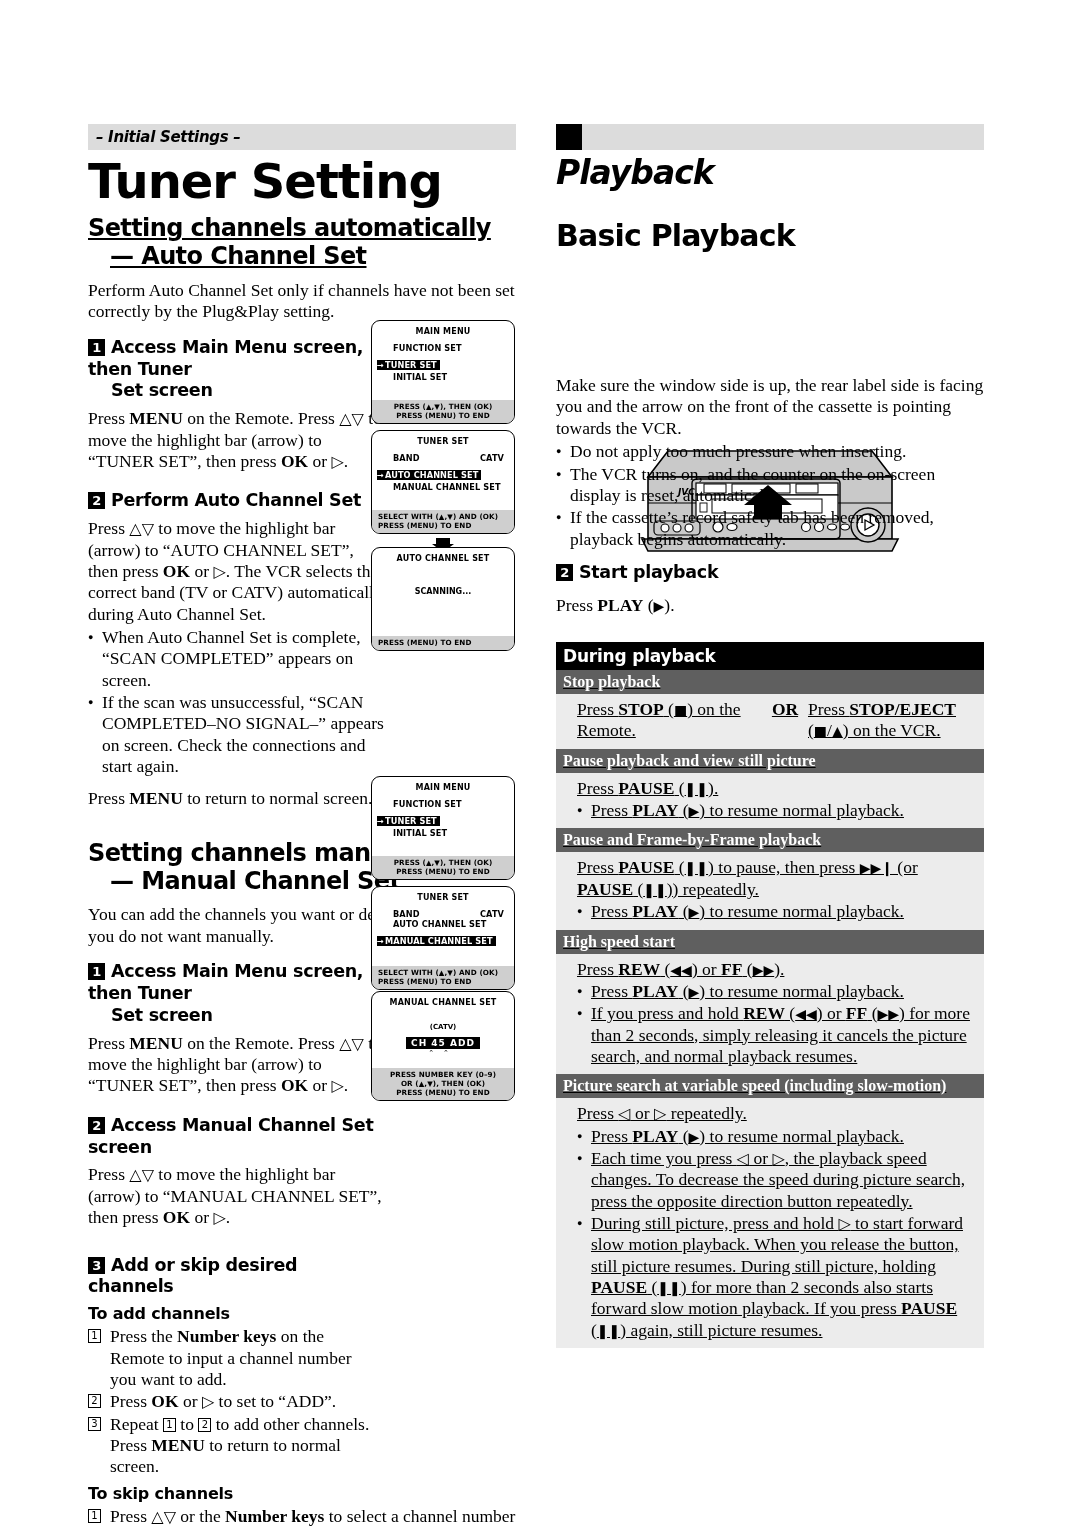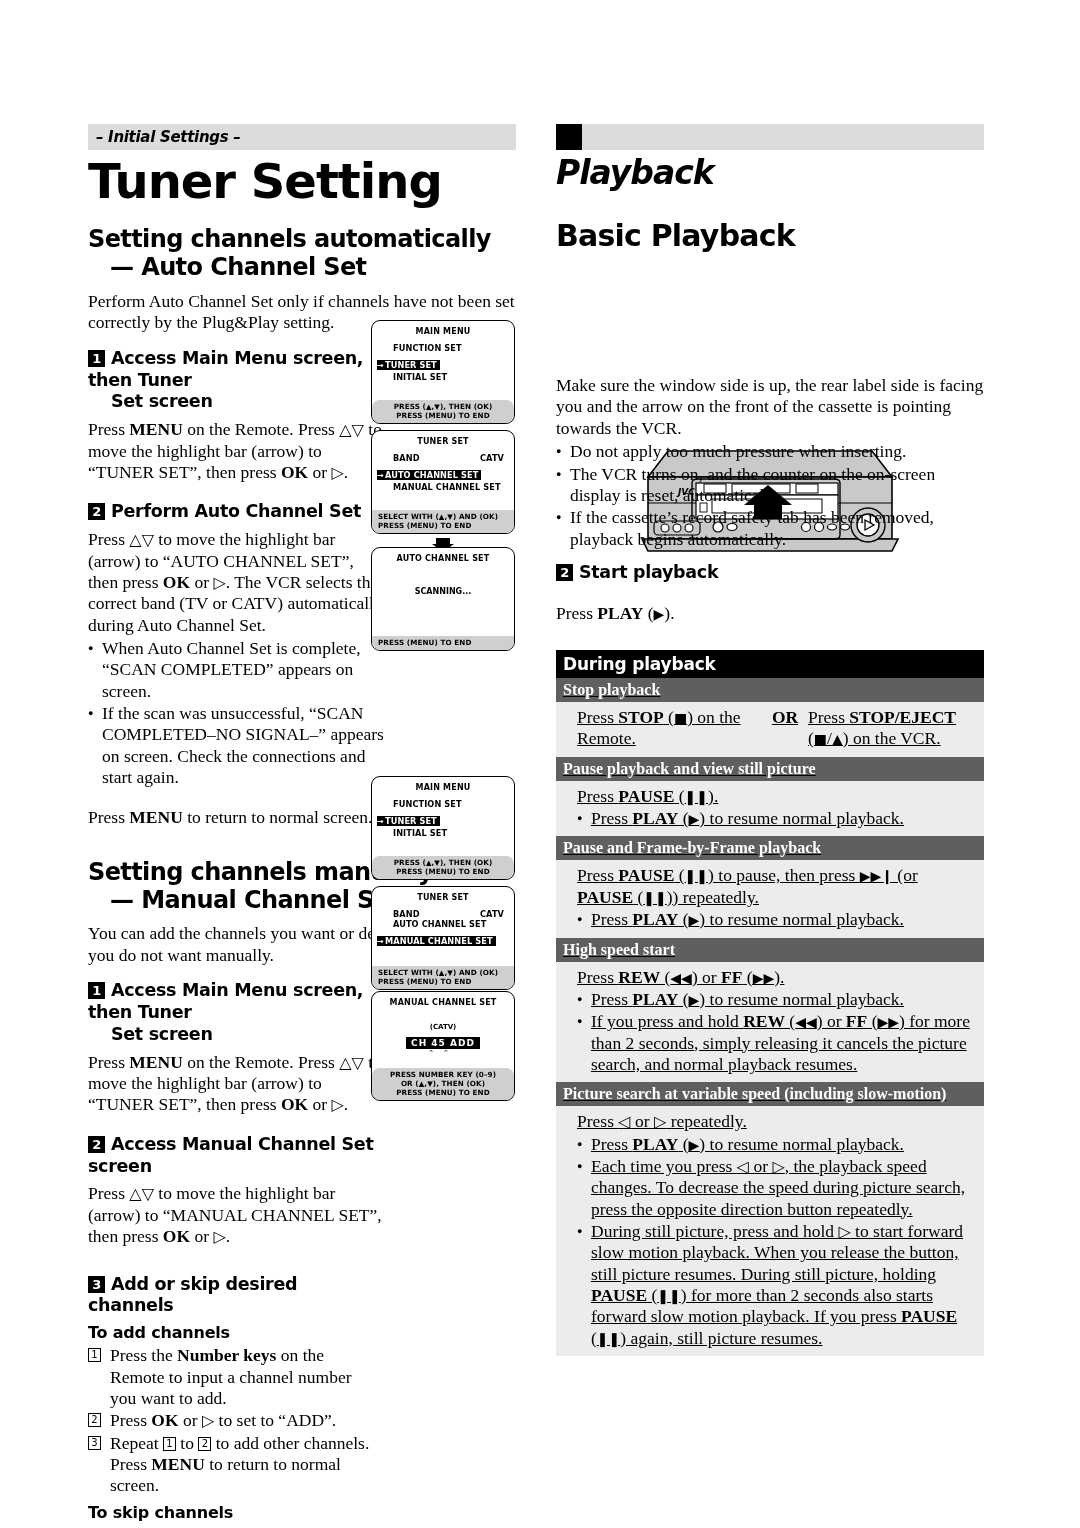--- a/index.html
+++ b/index.html
@@ -45,21 +45,21 @@
     font-weight:bold;font-size:24px;line-height:1.16;
     letter-spacing:-0.6px;margin-top:20px;
   }
   .h-sub .l2{display:block;}
 
   
   p.body{
     font-size:17.5px;line-height:1.22;margin:6px 0 0 0;
     text-align:left;
   }
-  p.body.tight{margin-top:19px;}
+  p.body.tight{margin-top:11px;}
   .b{font-weight:bold;}
   .sym{font-family:"DejaVu Sans", sans-serif;font-size:16px;}
   .symb{font-family:"DejaVu Sans", sans-serif;font-size:14px;font-weight:bold;}
 
   
   .step{
     font-family:"DejaVu Sans", sans-serif;
     font-weight:bold;font-size:17.5px;line-height:1.25;
     margin-top:14px;letter-spacing:-0.3px;
     display:block;
@@ -122,21 +122,21 @@
   .osd .row.hl{
     background:#000;color:#fff;display:inline-block;padding:0 3px 0 0;
     margin-left:-8px;
   }
   .osd .row.hl .arw{display:inline-block;width:8px;}
   .osd .foot{
     position:absolute;left:0;right:0;bottom:0;background:#cfcfcf;
     font-weight:bold;font-size:7.2px;line-height:9px;
     padding:2px 0 3px 6px;letter-spacing:0.1px;
   }
-  .osd .foot.center{text-align:center;padding-left:0;border-radius:8px;}
+  .osd .foot.center{text-align:center;padding-left:0;}
   .osd .center-msg{
     text-align:center;font-weight:bold;font-size:8px;margin-top:24px;
   }
   .osd .chblk{text-align:center;margin-top:16px;}
   .osd .catv{font-weight:bold;font-size:7px;}
   .osd .chbar{
     display:inline-block;background:#000;color:#fff;
     font-weight:bold;font-size:9px;padding:1px 5px;letter-spacing:1px;
     margin-top:1px;
   }
@@ -175,21 +175,21 @@
 <div class="page">
 
   <div class="col-left">
 
     <div class="bar">
       <span class="bar-text">– Initial Settings –</span>
     </div>
 
     <div class="title-main">Tuner Setting</div>
 
-    <div class="h-sub" style="margin-top:20px;">
+    <div class="h-sub" style="margin-top:9px;text-decoration:underline;">
       <span class="l2">Setting channels automatically</span>
       <span class="l2" style="padding-left:22px;">— Auto Channel Set</span>
     </div>
 
     <p class="body" style="margin-top:9px;">Perform Auto Channel Set only if channels have not been set correctly by the Plug&amp;Play setting.</p>
 
     <div class="step" style="width:300px;">
       <span class="badge">1</span><span>Access Main Menu screen, then Tuner</span>
       <span class="ind">Set screen</span>
     </div>

